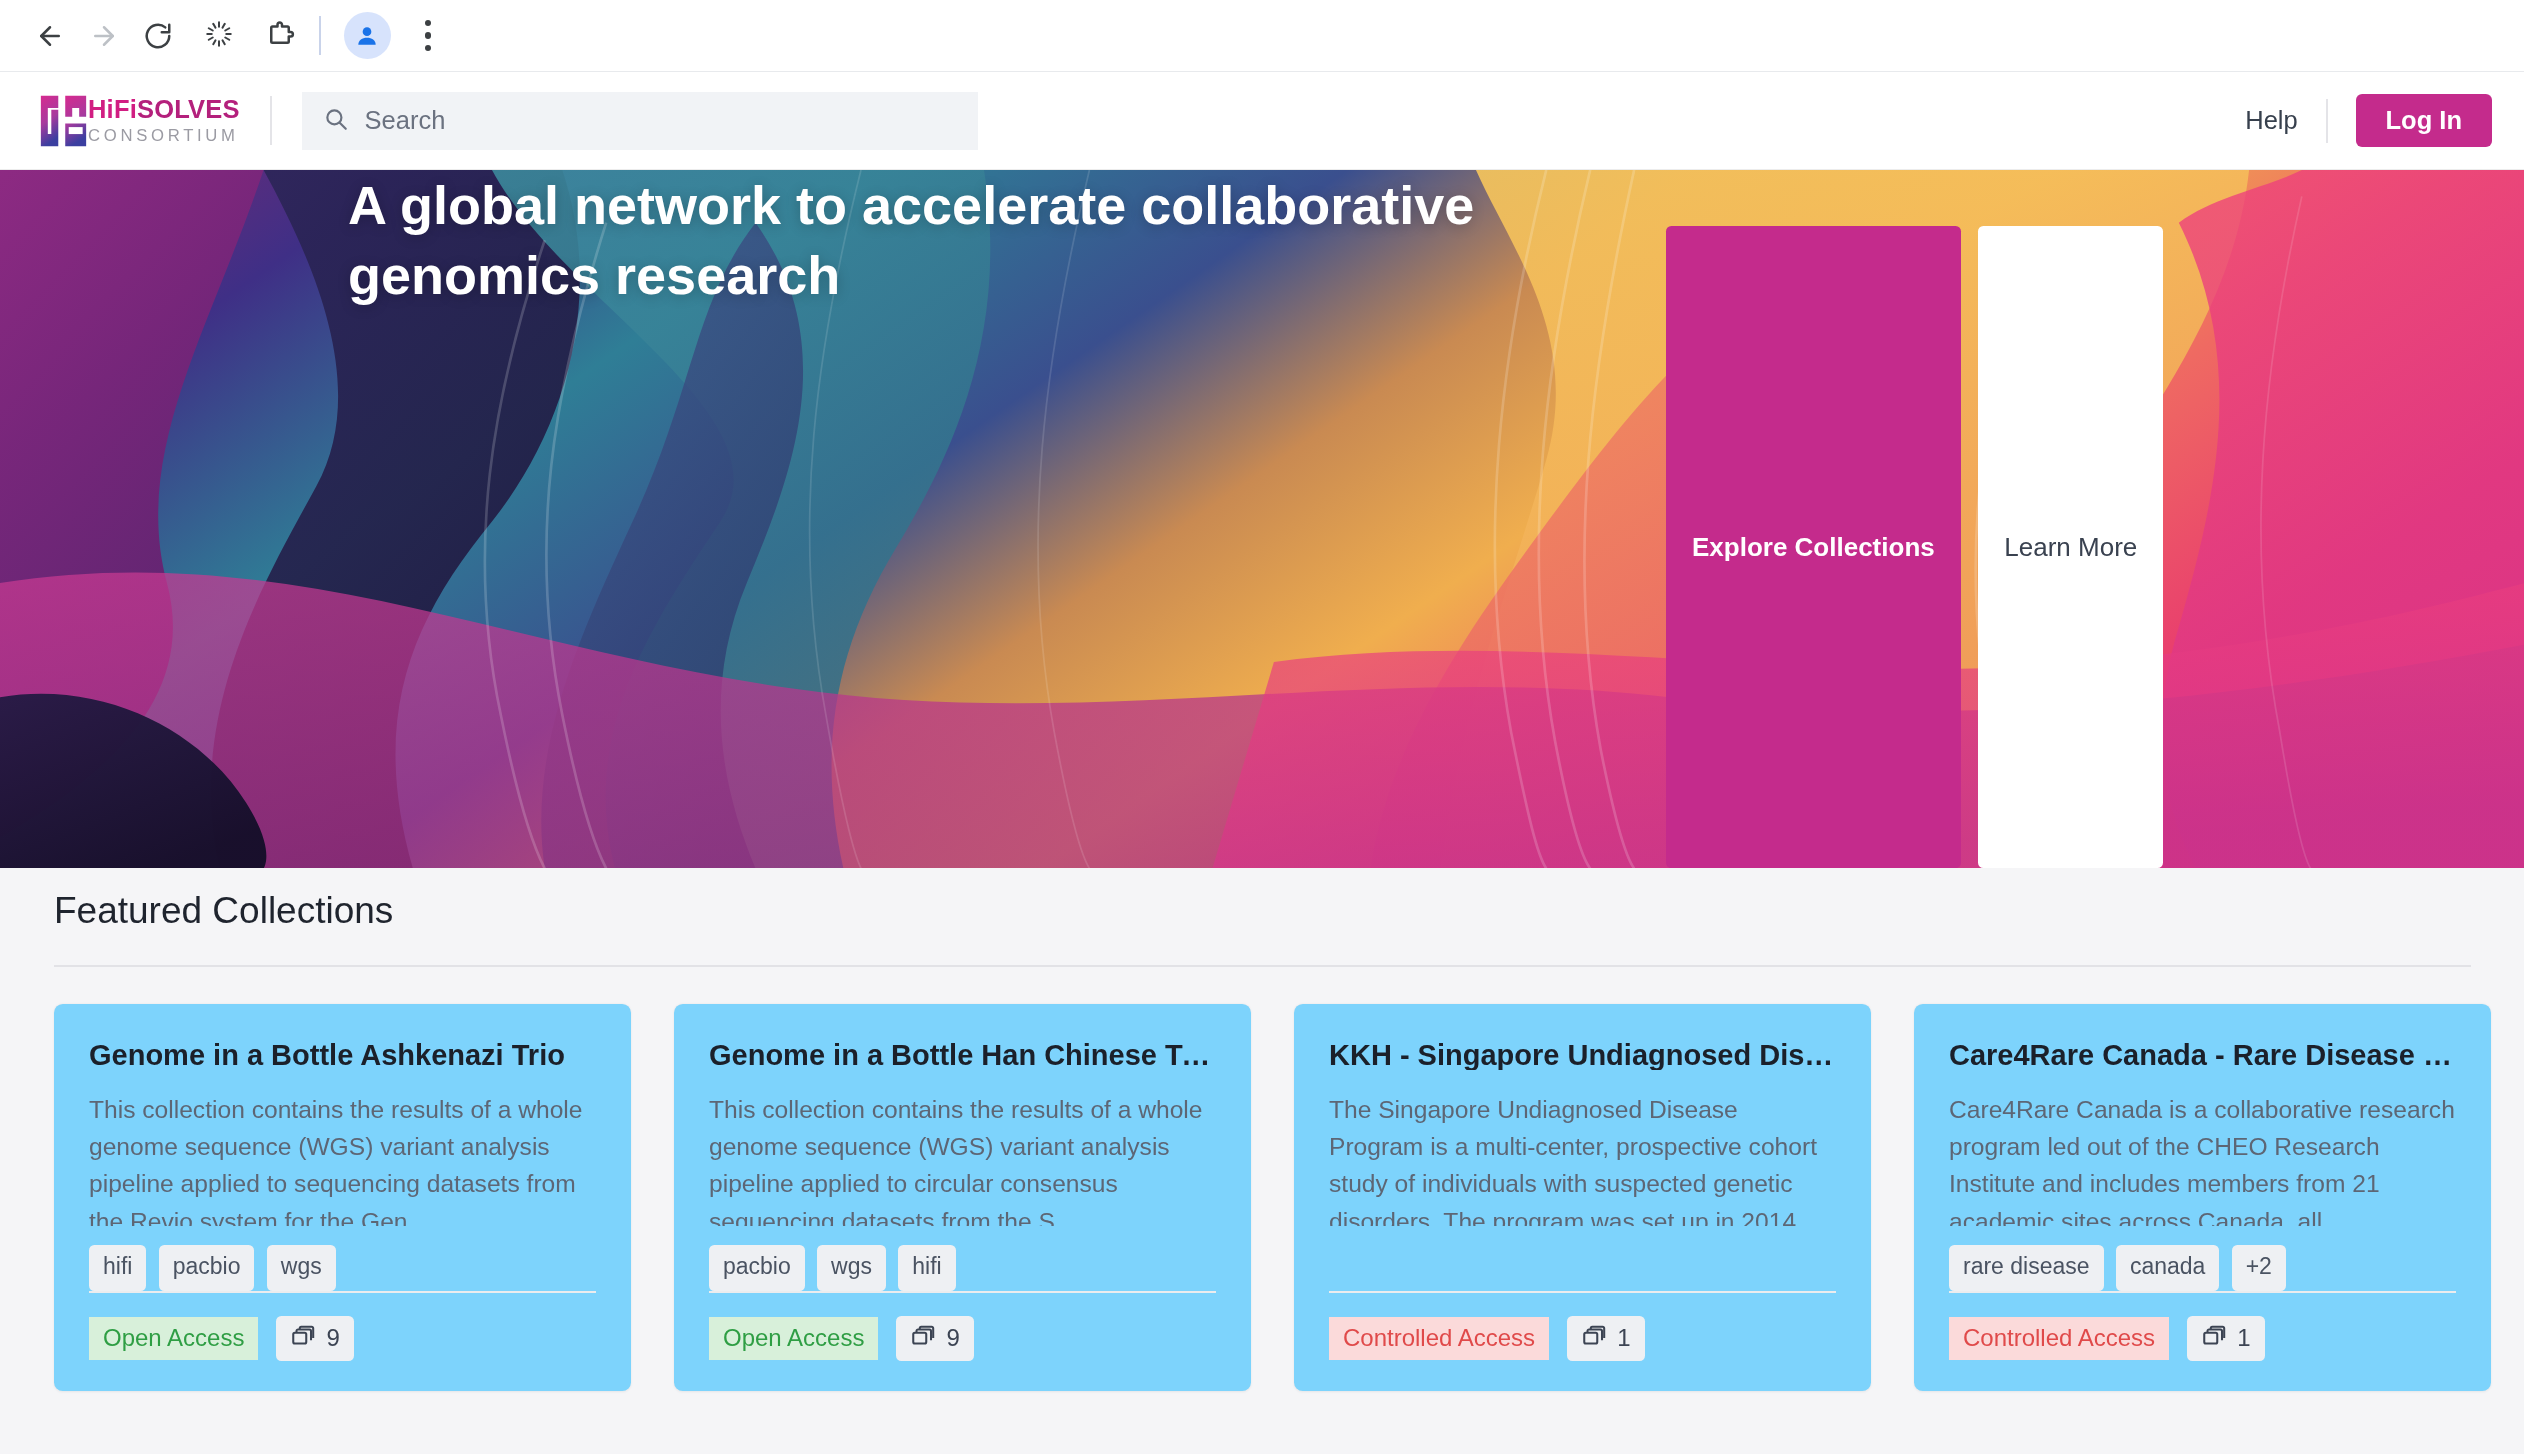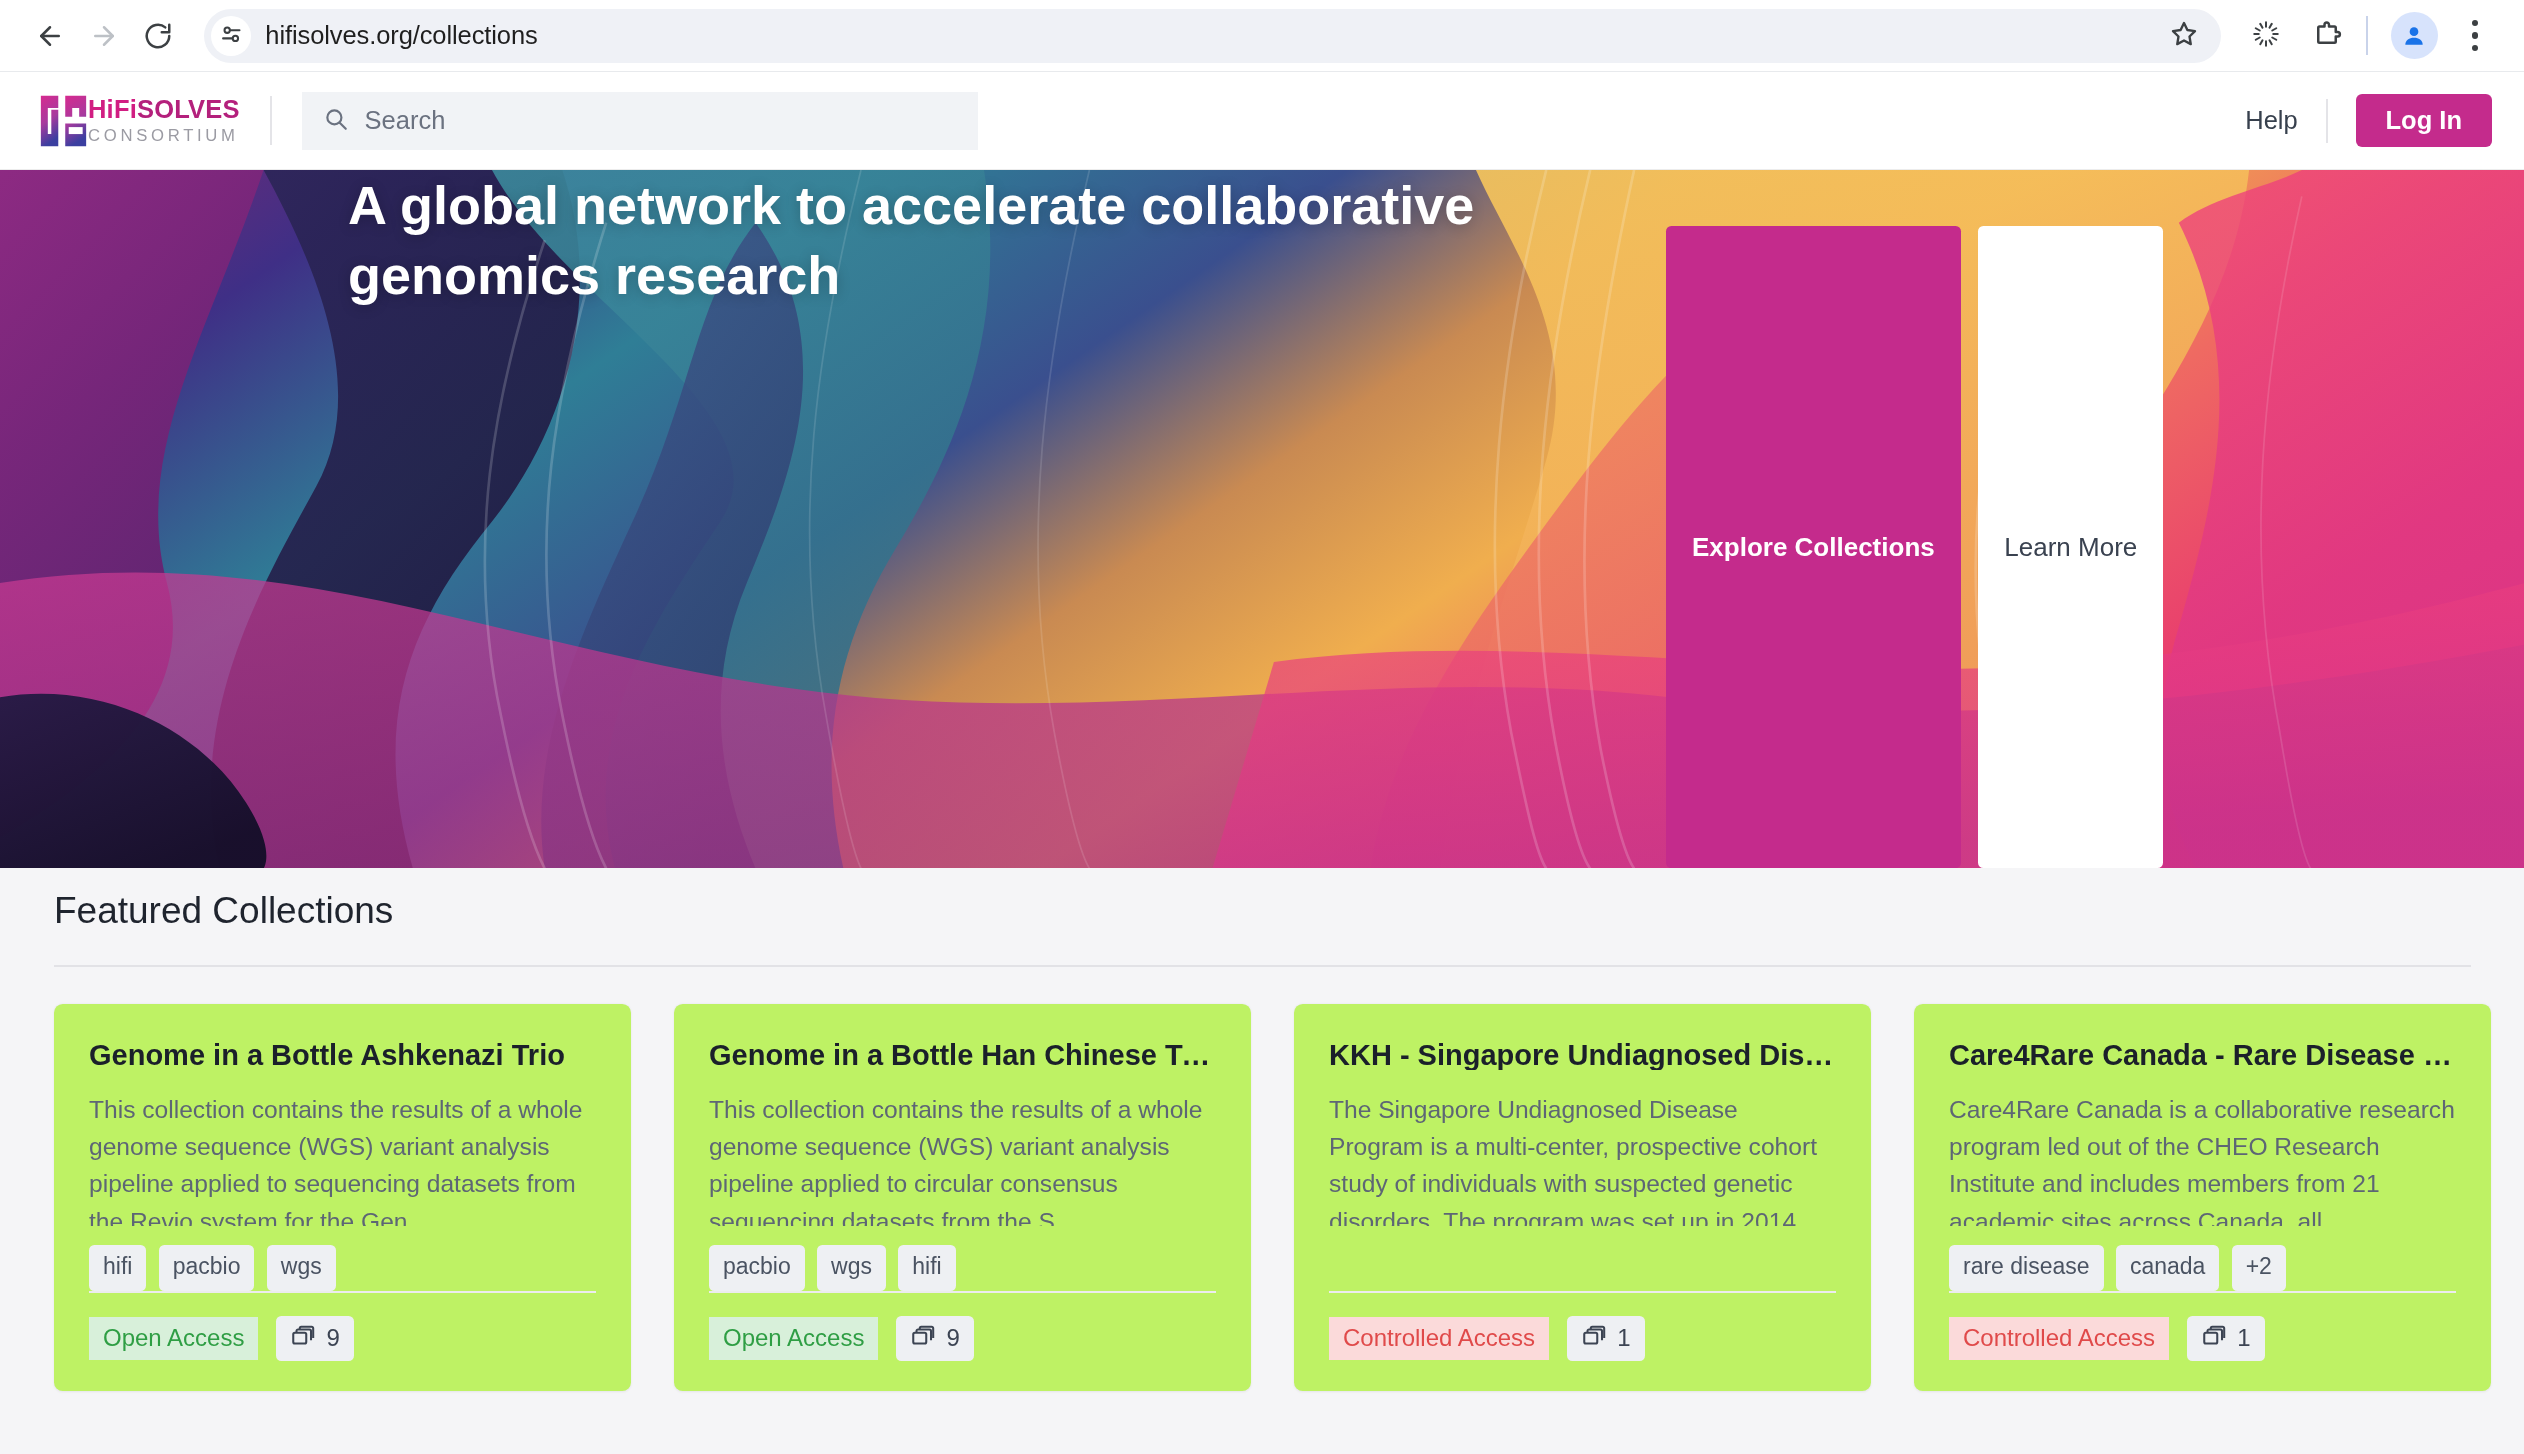--- a/index.html
+++ b/index.html
@@ -151,21 +151,21 @@
   }
   .section-rule {
     height: 1.8px; background: #e2e2e6;
     margin: 33px 54px 0 0;
   }
   .cards {
     display: flex; gap: 43px; margin-top: 37px;
   }
   .card {
     width: 577px; flex: 0 0 auto;
-    background: #bef264;
+    background: #7dd3fc;
     border-radius: 8.8px;
     padding: 33px 35px 30px 35px;
     height: 387px;
     display: flex; flex-direction: column;
     box-shadow: 0 0.9px 2.6px rgba(16,24,40,0.07);
   }
   .card-title {
     font-size: 29px; font-weight: bold; color: #1b202a;
     white-space: nowrap; overflow: hidden; text-overflow: ellipsis;
     line-height: 1.25;
@@ -228,40 +228,20 @@
 
   <div class="nav-btn">
     <span>
       <svg width="30" height="30" viewBox="0 0 24 24" fill="none" stroke="#3c4043" stroke-width="2" stroke-linecap="round" stroke-linejoin="round">
         <path d="M21 12a9 9 0 1 1-3.2-6.9"></path>
           <path d="M21 3v6h-6"></path>
       </svg>
     </span>
   </div>
 
-  <div class="omnibox">
-    <div class="omni-icon-circle">
-      <span>
-        <svg width="24.6" height="24.6" viewBox="0 0 24 24" fill="none" stroke="#3c4043" stroke-width="2" stroke-linecap="round">
-          <circle cx="8" cy="8" r="2.6"></circle>
-            <path d="M11.5 8H20"></path>
-          <circle cx="16" cy="16" r="2.6"></circle>
-            <path d="M12.5 16H4"></path>
-        </svg>
-      </span>
-    </div>
-    <span class="omni-url">hifisolves.org/collections</span>
-    <div class="omni-star">
-      <span>
-        <svg width="30" height="30" viewBox="0 0 24 24" fill="none" stroke="#3c4043" stroke-width="1.9" stroke-linejoin="round">
-          <path d="M12 3.2l2.7 5.6 6.1.9-4.4 4.3 1 6.1-5.4-2.9-5.4 2.9 1-6.1L3.2 9.7l6.1-.9z"></path>
-        </svg>
-      </span>
-    </div>
-  </div>
 
   <div class="chrome-icon">
     <span>
       <svg width="30" height="30" viewBox="0 0 24 24" stroke="#3c4043" stroke-width="1.6" stroke-linecap="round">
         <g>
           <line x1="12" y1="2.6" x2="12" y2="6.2"></line>
           <line x1="16.6" y1="3.8" x2="14.8" y2="7"></line>
           <line x1="20.2" y1="7.4" x2="17" y2="9.2"></line>
           <line x1="21.4" y1="12" x2="17.8" y2="12"></line>
           <line x1="20.2" y1="16.6" x2="17" y2="14.8"></line>

